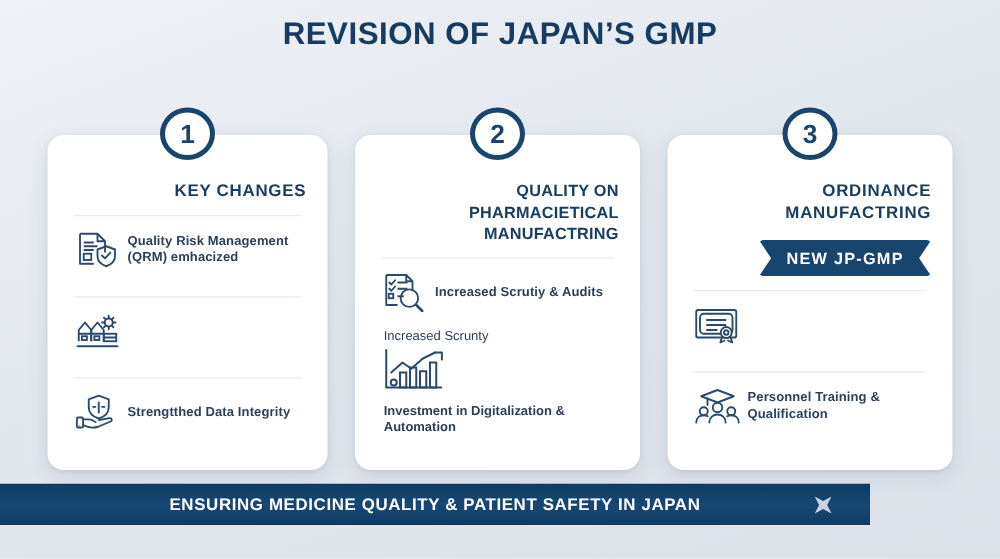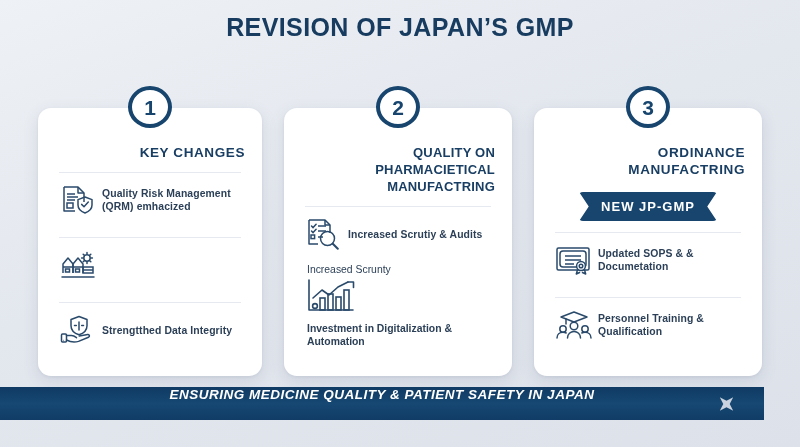--- a/index.html
+++ b/index.html
@@ -133,21 +133,21 @@
     color: #2b3f57;
     font-size: 10.4px;
     line-height: 13px;
     font-weight: bold;
     padding: 4px 2px 0 6px;
   }
 
   
   .ribbon-wrap {
     display: flex;
-    justify-content: center;
+    justify-content: flex-end;
     margin-top: 14px;
   }
   .ribbon {
     background: #17456e;
     color: #ffffff;
     font-weight: bold;
     font-size: 13px;
     letter-spacing: 1px;
     padding: 7px 22px 7px 22px;
     border-radius: 4px;
@@ -156,26 +156,26 @@
       93% 50%, 100% 100%,
       0% 100%, 7% 50%
     );
   }
 
   
   .footer {
     position: absolute;
     left: 0;
     bottom: 27px;
-    width: 764px;
+    width: 696px;
     height: 33px;
     background: linear-gradient(180deg, #0f3a63 0%, #164873 50%, #103c66 100%);
     display: flex;
+    align-items: center;
     justify-content: center;
-    font-style: italic;
   }
   .footer-text {
     color: #ffffff;
     font-weight: bold;
     font-size: 13.5px;
     letter-spacing: 0.5px;
   }
   .footer-diamond {
     position: absolute;
     right: 28px;
@@ -319,21 +319,20 @@
       <span class="ico">
         <svg width="38" height="30" viewBox="0 0 38 30" fill="none" stroke="currentColor" stroke-width="1.5">
           <rect x="2" y="3" width="32" height="22" rx="1.5"></rect>
           <rect x="5" y="6" width="26" height="16" rx="3"></rect>
           <path d="M10 11 h16 M10 15 h16 M10 19 h9"></path>
           <circle cx="26" cy="21" r="4.4" fill="#ffffff"></circle>
           <path d="M22.5 24.6 l-1.2 4.4 3.8-1.8 M29.5 24.6 l1.2 4.4 -3.8-1.8" stroke-linejoin="round"></path>
           <circle cx="26" cy="21" r="1.8"></circle>
         </svg>
       </span>
-      <span class="txt">Updated SOPS &amp; &amp; Documetation</span>
     </div>
 
     <div class="divider"></div>
 
     <div class="item">
       <span class="ico">
         <svg width="40" height="30" viewBox="0 0 40 30" fill="none" stroke="currentColor" stroke-width="1.5">
           <path d="M20 2 L33 7 L20 12 L7 7 Z" stroke-linejoin="round"></path>
           <path d="M12 9 v5" stroke-linecap="round"></path>
           <circle cx="20" cy="16" r="3.8"></circle>

